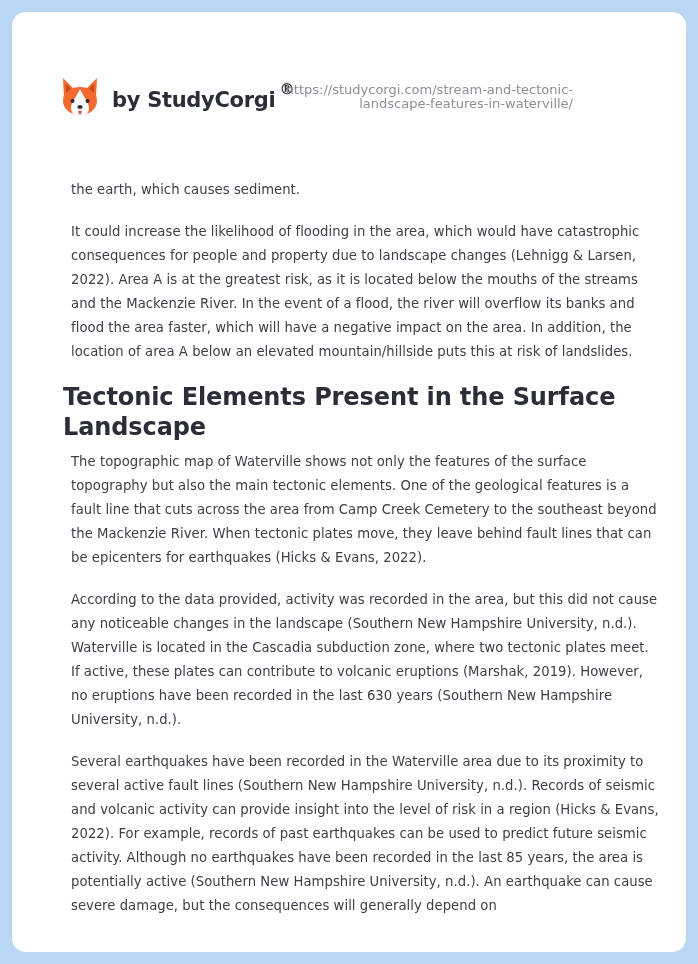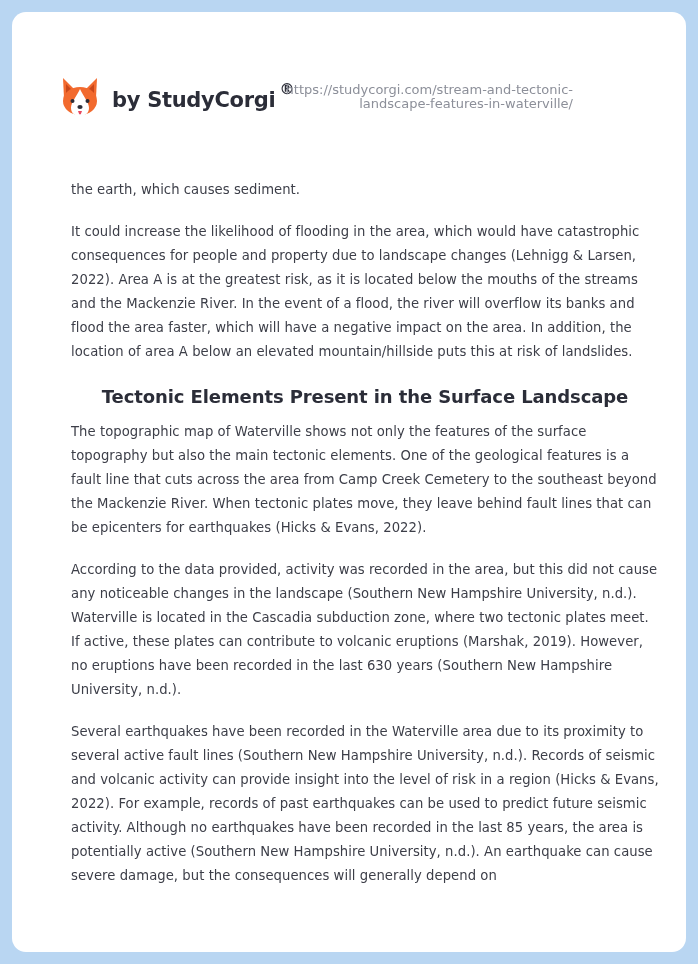--- a/index.html
+++ b/index.html
@@ -21,21 +21,21 @@
     margin-left: 12px; margin-top: 4px;
     font-family: "DejaVu Sans", sans-serif; font-weight: bold;
     font-size: 21px; color: #2b2d38; letter-spacing: -0.3px;
   }
   .reg { font-size: 15px; vertical-align: top; position: relative; top: -8px; margin-left: 4px; font-weight: bold; color: #2b2d38; }
   .meta { position: absolute; right: 31px; top: 68px; text-align: right; width: 340px; }
   .meta-title { font-size: 11px; font-weight: bold; color: #8c8f99; line-height: 14px; }
   .meta-url { font-size: 13px; color: #8c8f99; line-height: 13.5px; margin-top: 3px; }
   .content { position: absolute; left: 47px; top: 166px; width: 600px; color: #3c3e48; }
   p { margin: 0 0 18px 12px; font-size: 13.2px; line-height: 24px; letter-spacing: 0.05px; }
-  h2 { margin: 0 0 8px 12px; font-size: 18px; line-height: 30px; color: #2b2d38; font-weight: bold; letter-spacing: -0.1px; text-align: center; }
+  h2 { margin: 0 0 8px 4px; font-size: 24px; line-height: 30px; color: #2b2d38; font-weight: bold; letter-spacing: -0.1px; }
 </style>
 </head>
 <body>
 
 <div class="card">
   <div class="header">
     <div class="logo">
       <svg width="40" height="44" viewBox="0 0 40 44">
 
         <path d="M3 2 L15 14 L4 22 Z" fill="#f26a2e"></path>

